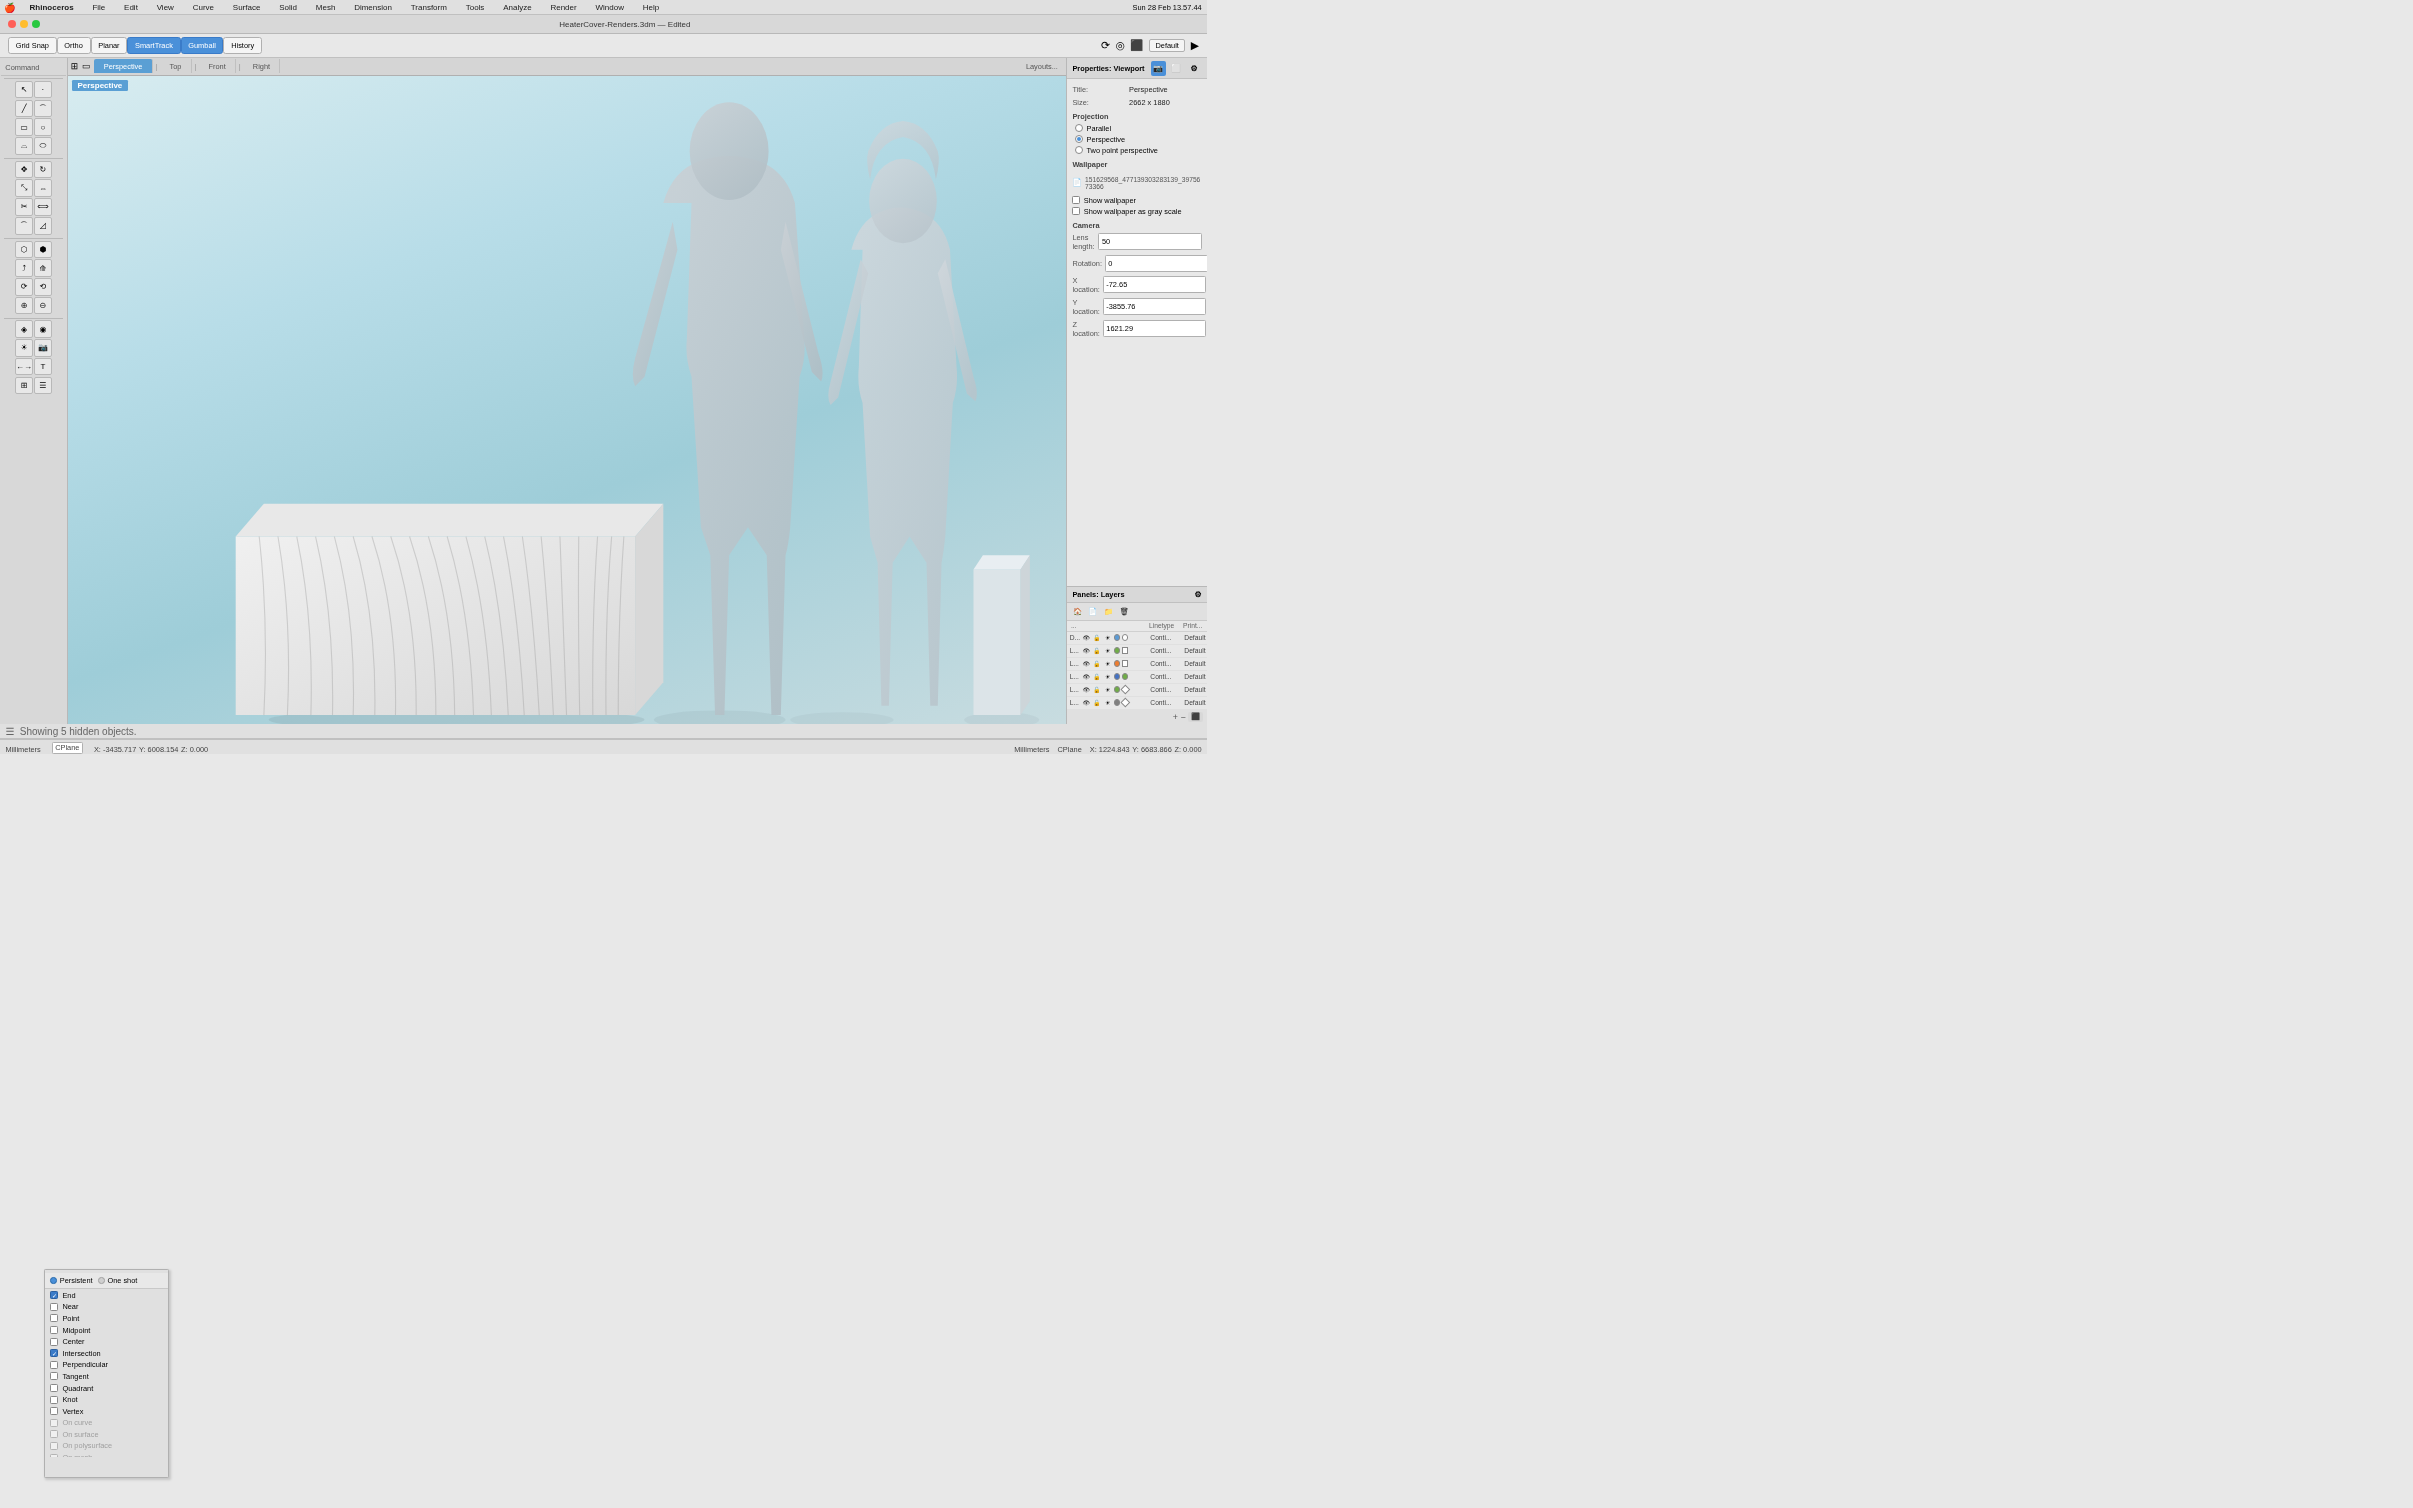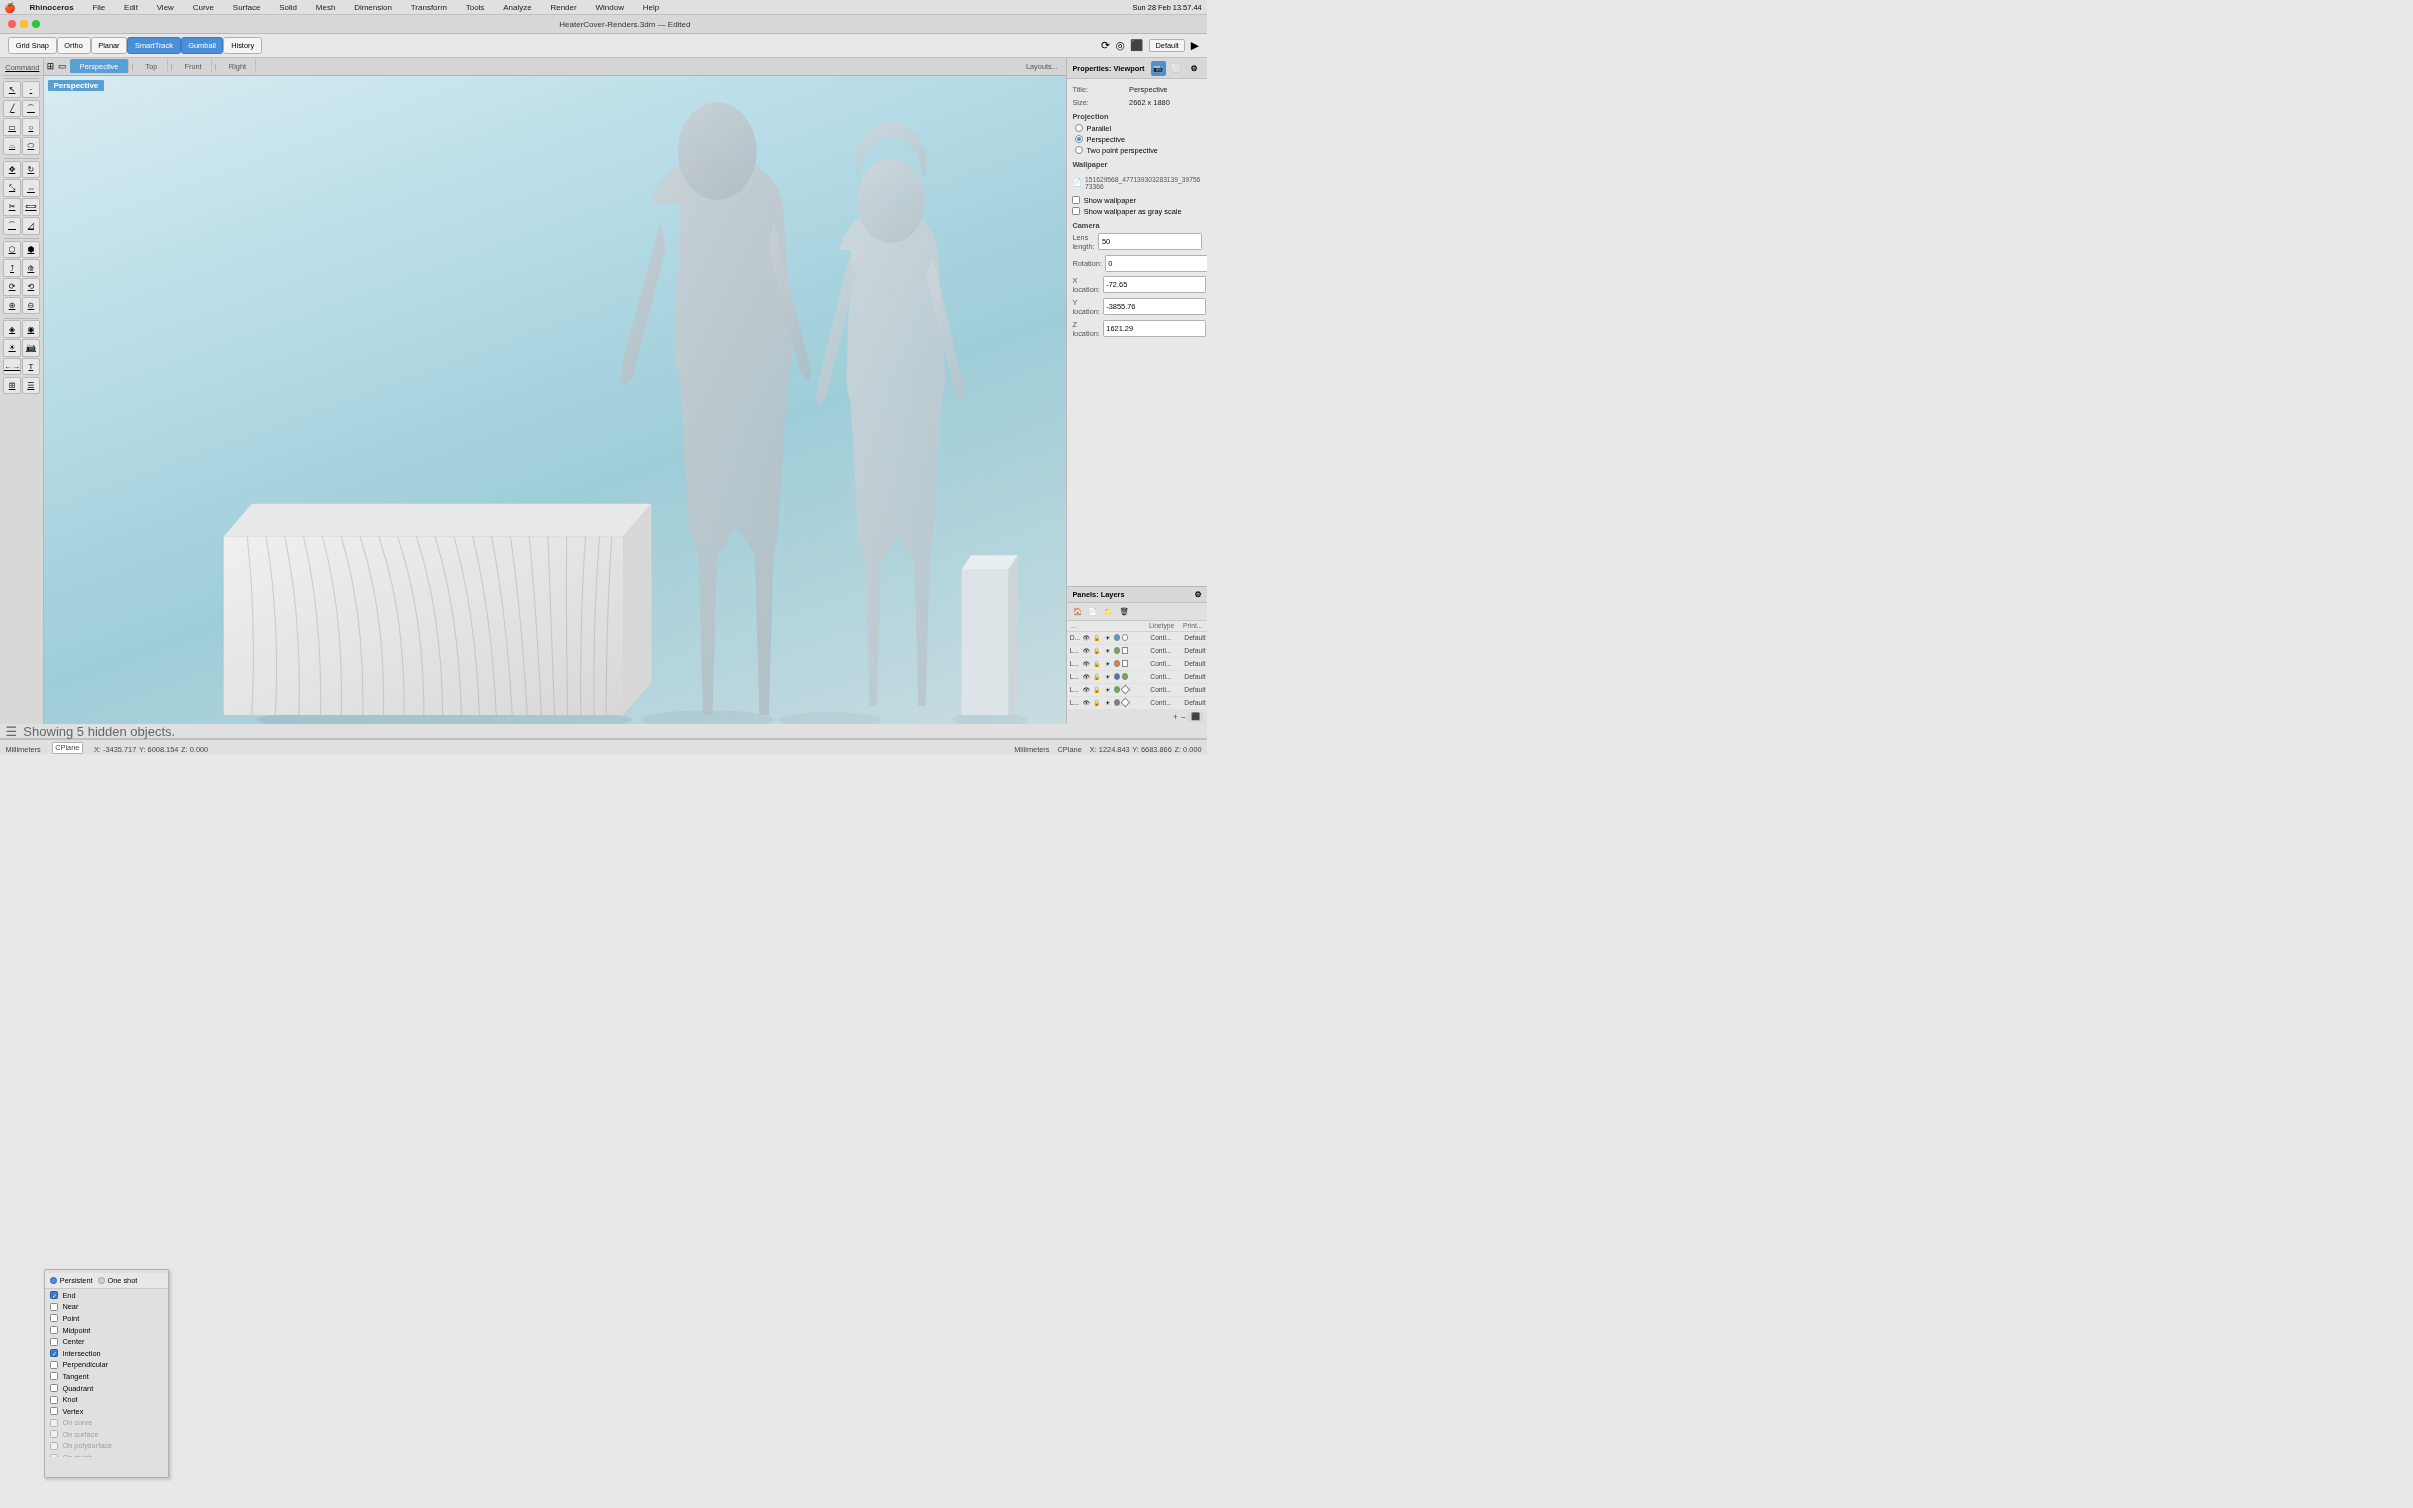--- a/index.html
+++ b/index.html
@@ -109,28 +109,27 @@
     }
 
     
     .main-layout {
       display: flex;
       height: calc(754px - 15px - 19px - 24px - 15px - 15px);
     }
 
     
     .left-toolbar {
-      width: 44px;
+      width: 68px;
       background: #d8d8d8;
       border-right: 0.7px solid #b8b8b8;
       display: flex;
       flex-direction: column;
       padding: 2.7px 1.3px;
       overflow: hidden;
-      text-decoration: underline;
     }
     .tool-row {
       display: flex;
       justify-content: center;
       gap: 1.3px;
       margin-bottom: 1.3px;
     }
     .tool-btn {
       width: 17.5px;
       height: 17.5px;
@@ -961,21 +960,21 @@
         <span class="layers-footer-btn">+</span>
         <span class="layers-footer-btn">−</span>
         <span class="layers-footer-btn" style="font-size:7.4px;background:#d8d8d8;padding:0.7px 2.7px;border-radius:2px;">⬛</span>
       </div>
     </div>
   </div>
 
 </div>
 
 <div class="status-bar-top">
-  <span style="font-size:13px;color:#666;">
+  <span style="font-size:10px;color:#666;">
     <span style="margin-right:2.7px;">☰</span>
     <span>Showing 5 hidden objects.</span>
   </span>
 </div>
 
 <div class="status-bar-bottom">
   <span>Millimeters</span>
   <span style="cursor:pointer;border:0.7px solid #b0b0b0;padding:0.7px 2.7px;border-radius:1.3px;background:white;">CPlane</span>
   <div class="coord-group">
     <span>X: -3435.717</span>

